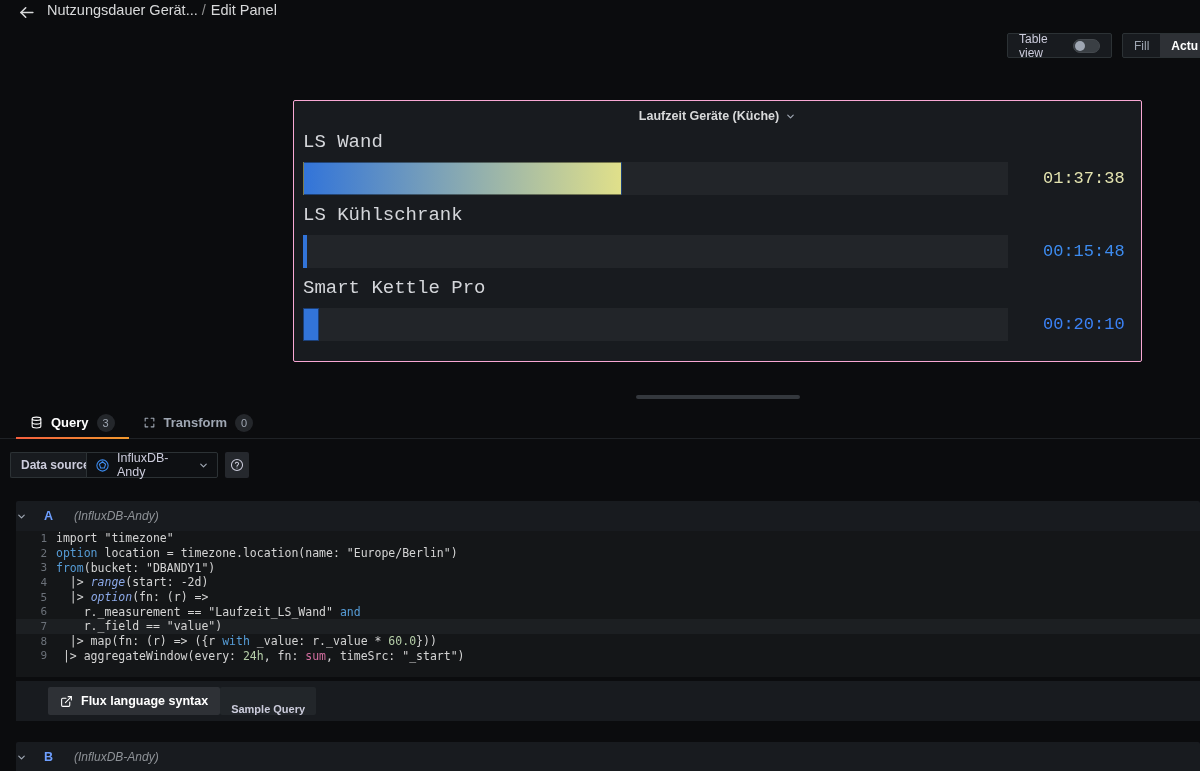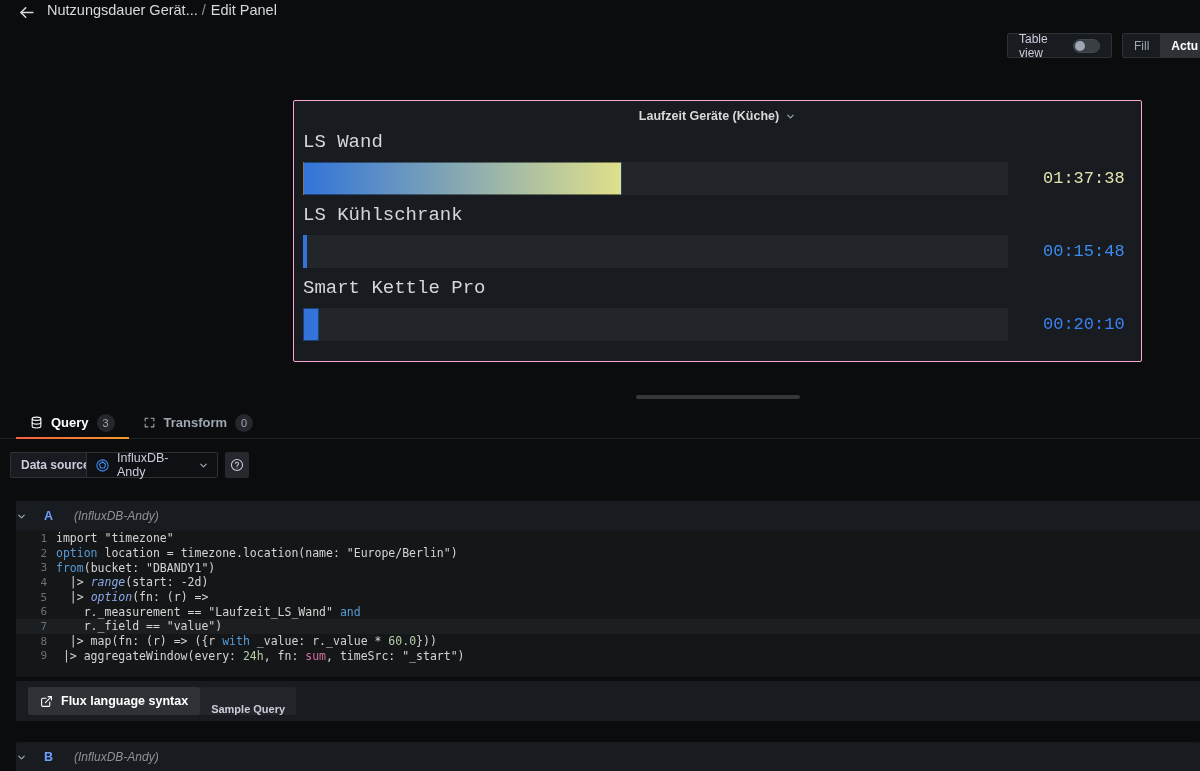--- a/index.html
+++ b/index.html
@@ -162,21 +162,21 @@
   .k-num { color: #b5cea8; margin-top: 48px; }
   .k-agg { color: #d16d9e; }
 
   .editor-footer {
     position: absolute; left: 16px; top: 681px; width: 1184px; height: 40px;
     background: #181b1f; display: flex; align-items: center; padding-left: 12px; gap: 0px;
   }
   .flux-btn {
     height: 28px; padding: 0 12px; background: #2e3136; border-radius: 2px;
     display: flex; align-items: center; gap: 8px;
-    font-size: 12.5px; font-weight: bold; color: #ffffff; cursor: pointer;
+    font-size: 12.5px; font-weight: bold; color: #ffffff; cursor: pointer; margin-left: 20px;
   }
   .sample-btn {
     height: 28px; padding: 0 11px; background: #22262a; border-radius: 2px;
     display: flex; align-items: flex-end;
     font-size: 11px; font-weight: bold; color: #ccccdc; cursor: pointer;
   }
   svg { display: block; }
 </style>
 </head>
 <body>

